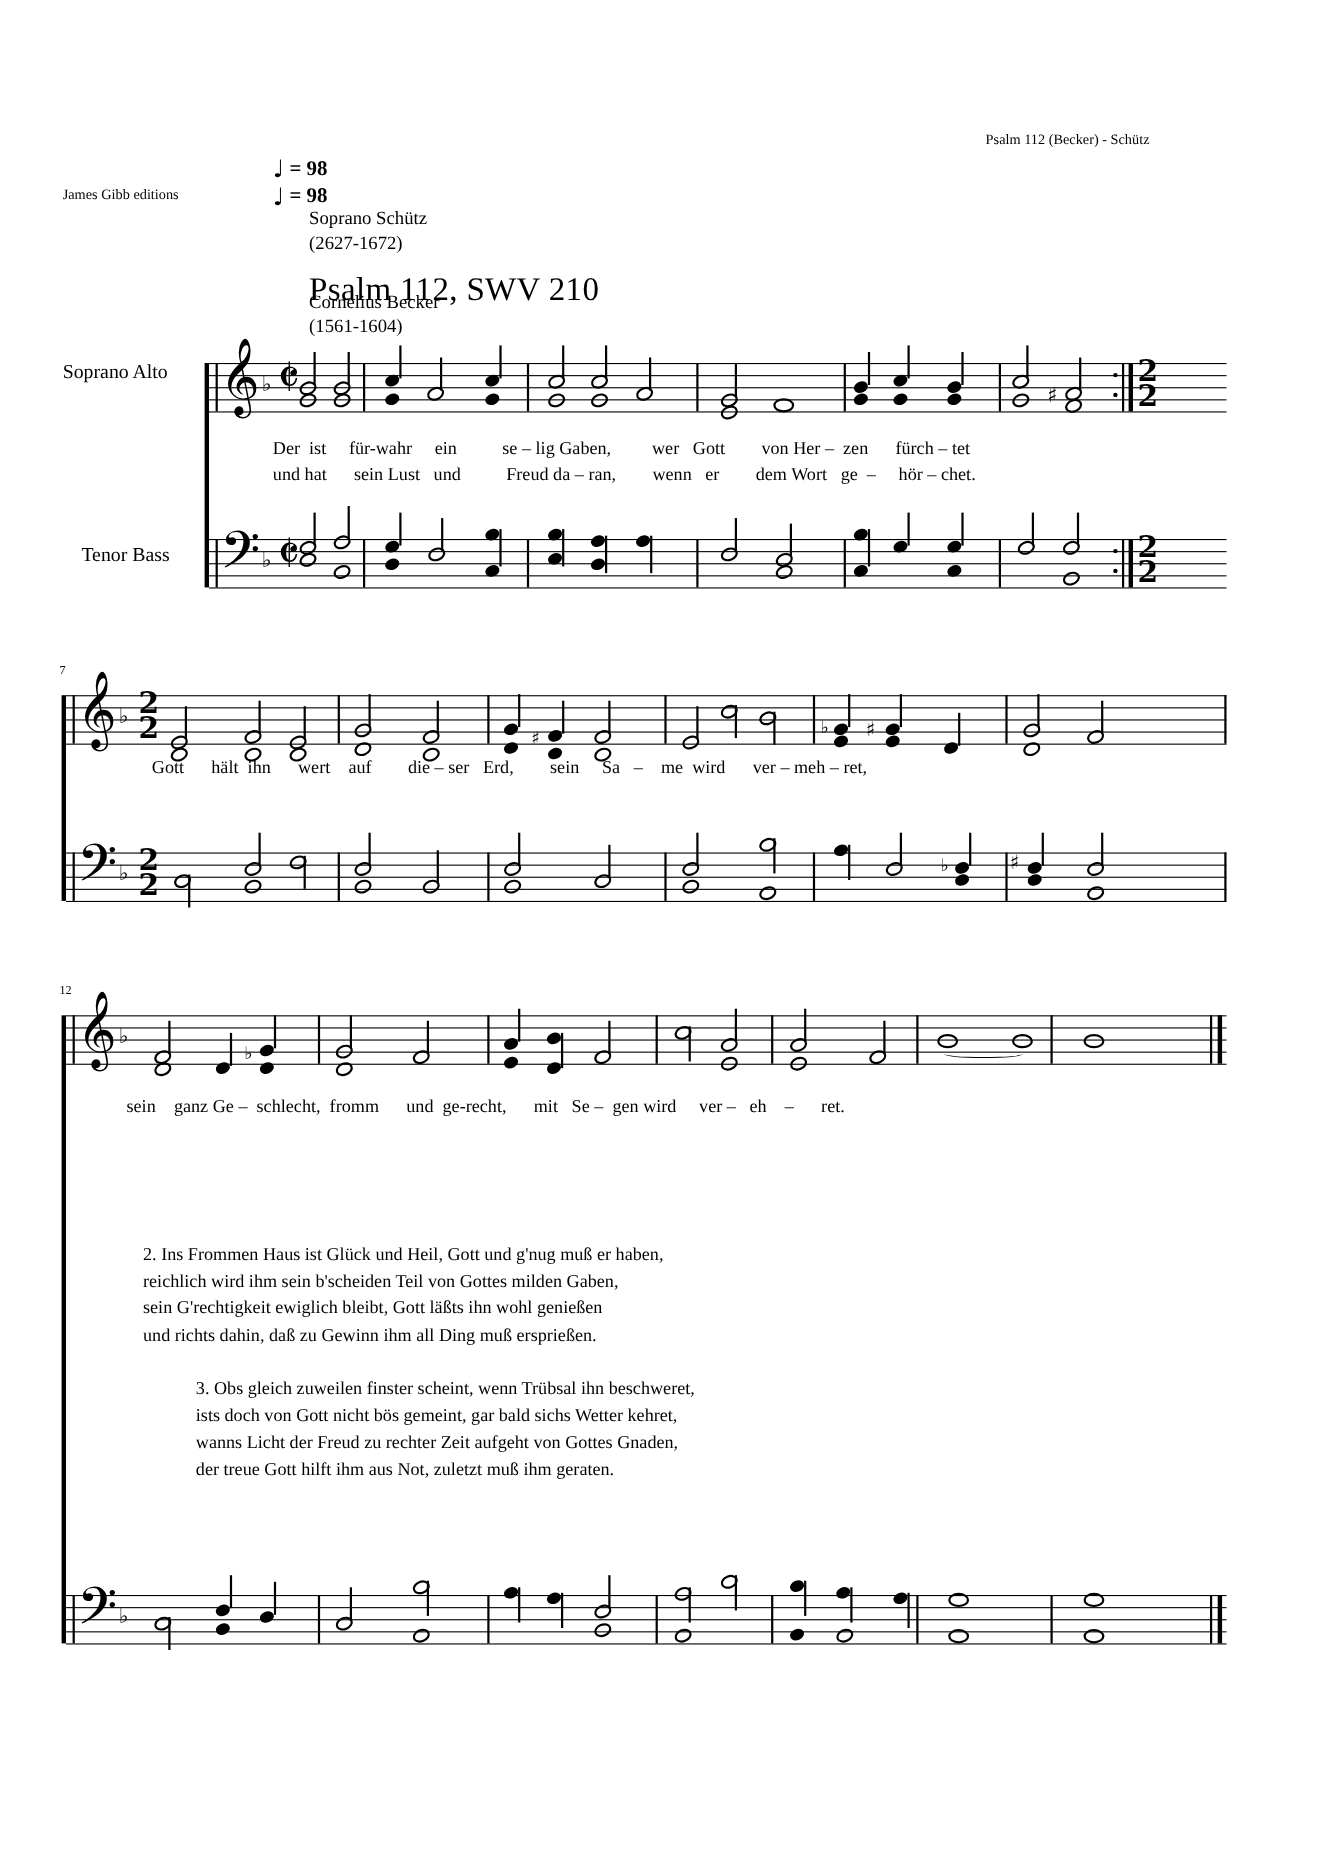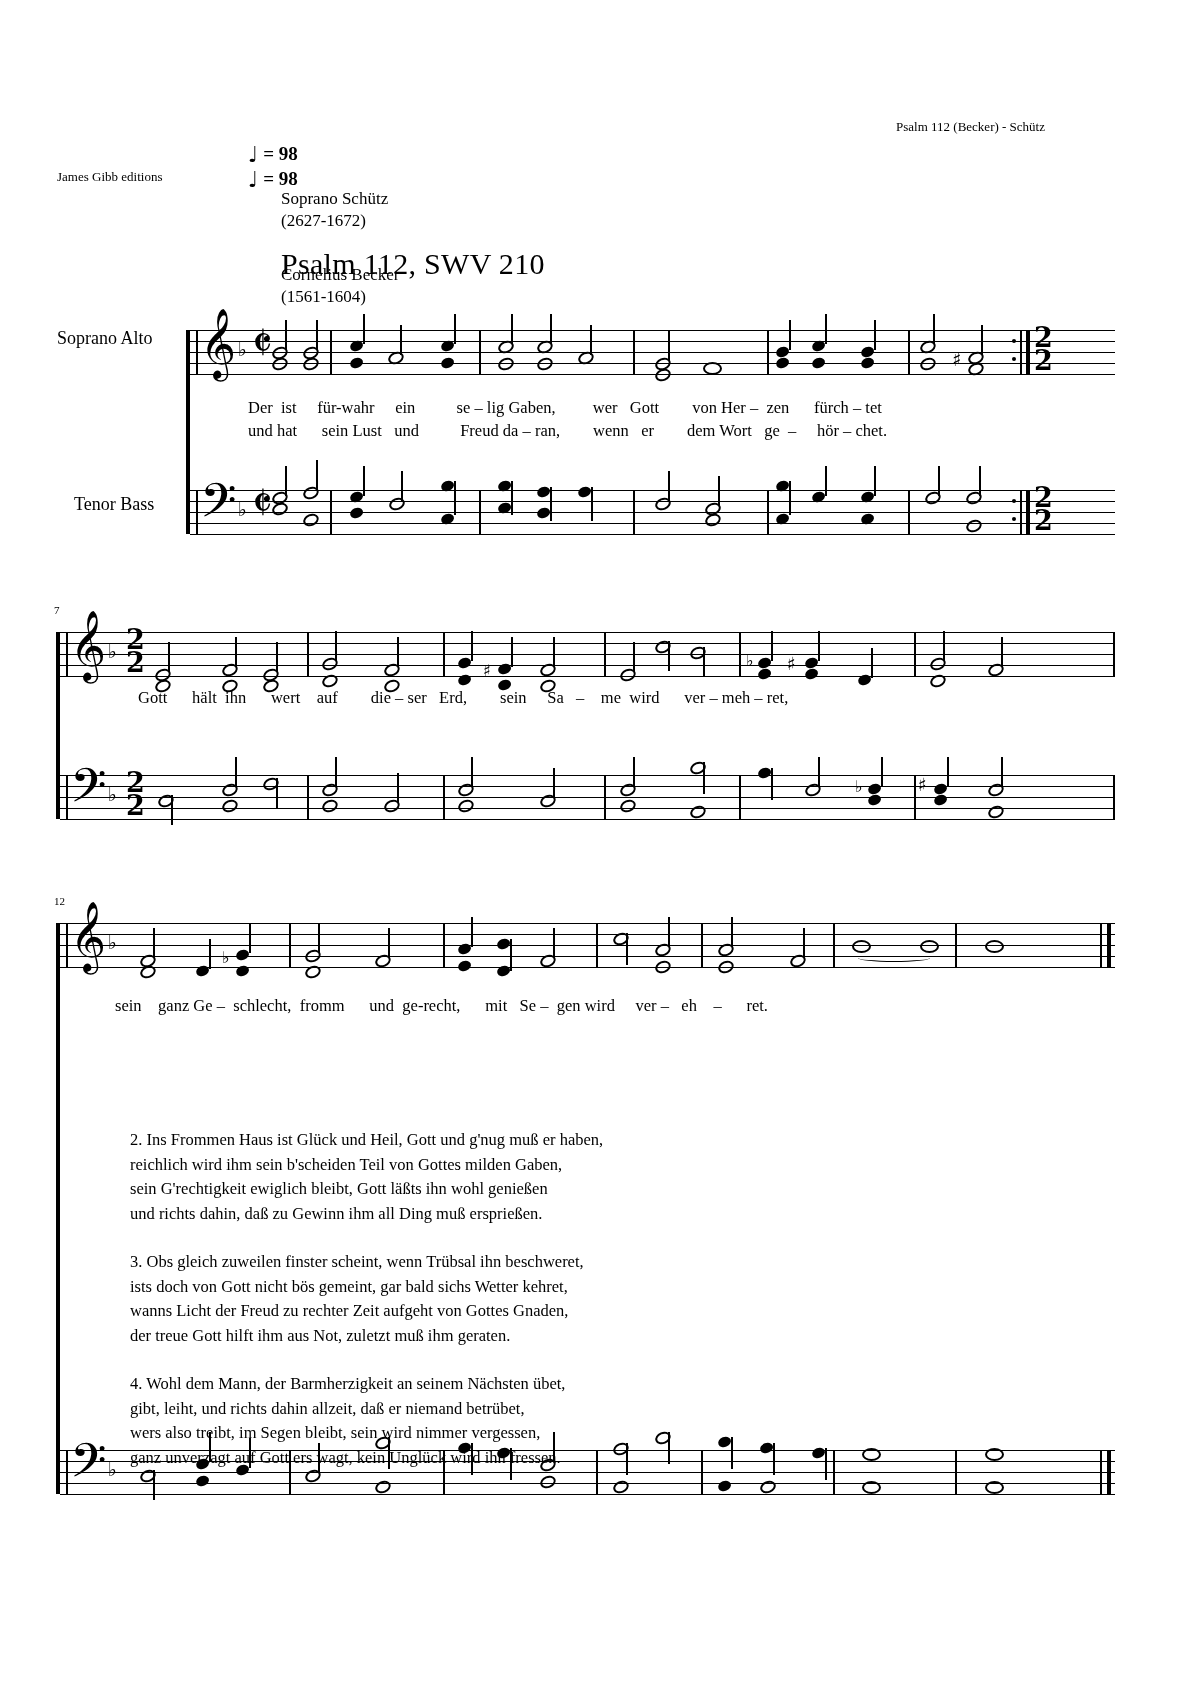--- a/index.html
+++ b/index.html
@@ -628,23 +628,19 @@
     <div class="nh whole" style="left:862px; top:1481px;"></div>
     <div class="nh whole" style="left:985px; top:1448px;"></div>
     <div class="nh whole" style="left:985px; top:1481px;"></div>
   </div>
 
   <div class="verses">
     <p style="white-space: pre-line;">2. Ins Frommen Haus ist Glück und Heil, Gott und g'nug muß er haben,
 reichlich wird ihm sein b'scheiden Teil von Gottes milden Gaben,
 sein G'rechtigkeit ewiglich bleibt, Gott läßts ihn wohl genießen
 und richts dahin, daß zu Gewinn ihm all Ding muß ersprießen.</p>
-    <p style="white-space: pre-line;">3. Obs gleich zuweilen finster scheint, wenn Trübsal ihn beschweret,
+    <p style="white-space: pre-line; margin-left: 48px;">3. Obs gleich zuweilen finster scheint, wenn Trübsal ihn beschweret,
 ists doch von Gott nicht bös gemeint, gar bald sichs Wetter kehret,
 wanns Licht der Freud zu rechter Zeit aufgeht von Gottes Gnaden,
 der treue Gott hilft ihm aus Not, zuletzt muß ihm geraten.</p>
-    <p style="white-space: pre-line;">4. Wohl dem Mann, der Barmherzigkeit an seinem Nächsten übet,
-gibt, leiht, und richts dahin allzeit, daß er niemand betrübet,
-wers also treibt, im Segen bleibt, sein wird nimmer vergessen,
-ganz unverzagt auf Gott ers wagt, kein Unglück wird ihn fressen.</p>
   </div>
 
 </div>
 
 </body></html>

